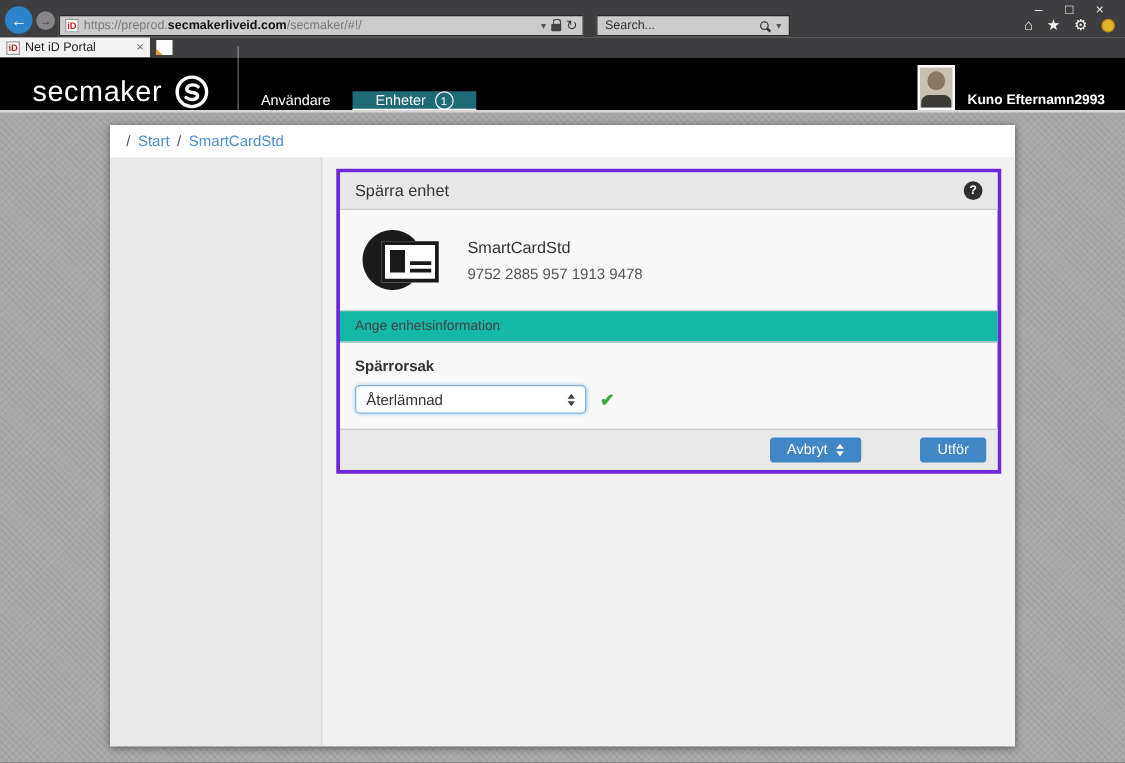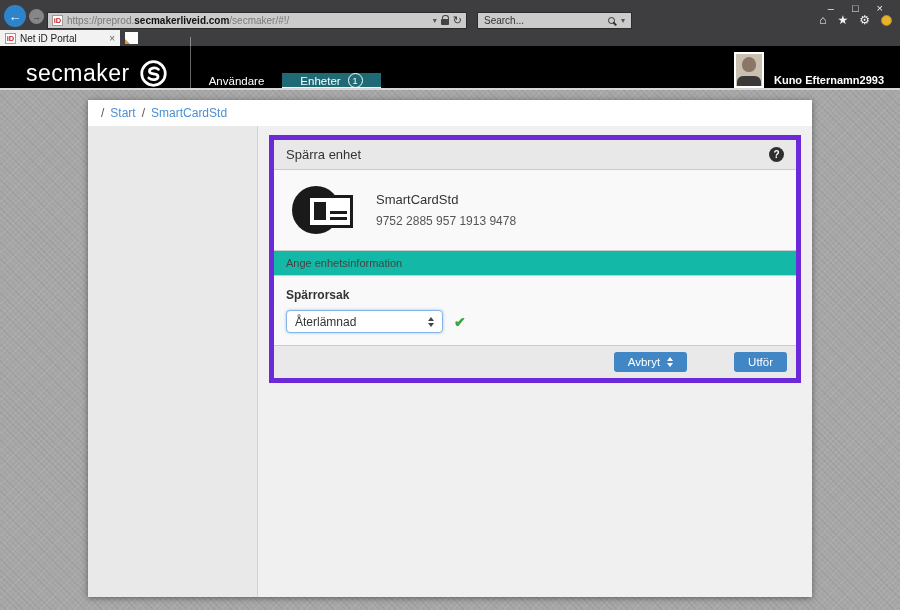--- a/index.html
+++ b/index.html
@@ -58,38 +58,38 @@
                      repeating-linear-gradient(-45deg, rgba(255,255,255,.08) 0 1px, transparent 1px 4px); }
   .card { position:absolute; left:88px; top:10px; width:724px; height:497px; background:#fff; box-shadow:0 1px 6px rgba(0,0,0,.45); display:flex; flex-direction:column; }
   .breadcrumb { height:26px; flex:none; display:flex; align-items:center; gap:6px; padding:0 13px; font-size:12px; background:#fff; }
   .bc-sep { color:#555; }
   .bc-link { color:#4a90d2; text-decoration:none; cursor:pointer; }
   .cols { flex:1; display:flex; min-height:0; }
   .sidebar { width:170px; flex:none; background:#e9e9e9; border-right:1px solid #d2d2d2; }
   .main { flex:1; background:#f0f0f0; padding:9px 11px; }
 
   
-  .panel { border:5px solid #6d28d9; background:#f9f9f9; }
+  .panel { border:3px solid #6d28d9; background:#f9f9f9; }
   .panel-header { background:#e8e8e8; border-bottom:1px solid #ccc; padding:7px 12px; font-size:13px; color:#333; display:flex; align-items:center; }
   .help { margin-left:auto; width:15px; height:15px; border-radius:50%; background:#2f2f2f; color:#fff; font-size:10px; font-weight:bold; display:flex; align-items:center; justify-content:center; cursor:pointer; }
   .device-row { display:flex; align-items:center; gap:22px; padding:14px 18px; min-height:78px; }
   .device-icon { position:relative; width:62px; height:52px; flex:none; }
   .di-circle { position:absolute; left:0; top:2px; width:48px; height:48px; background:#1a1a1a; border-radius:50%; }
   .di-card { position:absolute; left:15px; top:11px; width:46px; height:33px; background:#fff; border:3px solid #1a1a1a; }
   .di-photo { position:absolute; left:4px; top:4px; width:12px; height:18px; background:#1a1a1a; }
   .di-line { position:absolute; left:20px; width:17px; height:3px; background:#1a1a1a; }
   .di-line.l1 { top:13px; }
   .di-line.l2 { top:19px; }
   .device-name { font-size:13px; color:#333; margin-bottom:7px; }
   .device-serial { font-size:12px; color:#555; }
   .section-bar { background:#14b8a6; border-top:1px solid #ccc; border-bottom:1px solid #ccc; padding:6px 12px; font-size:11px; color:#444; }
   .form { padding:12px; }
   .field-label { font-size:12px; font-weight:bold; color:#333; margin-bottom:8px; }
   .field-row { display:flex; align-items:center; gap:11px; }
-  .select { width:157px; height:23px; background:#fff; border:1px solid #83b5e6; border-radius:4px; box-shadow:0 0 3px rgba(90,160,225,.6); display:flex; align-items:center; padding:0 8px; font-size:12px; color:#333; cursor:pointer; }
+  .select { width:185px; height:23px; background:#fff; border:1px solid #83b5e6; border-radius:4px; box-shadow:0 0 3px rgba(90,160,225,.6); display:flex; align-items:center; padding:0 8px; font-size:12px; color:#333; cursor:pointer; }
   .spin { display:inline-flex; flex-direction:column; align-items:center; gap:2px; margin-left:auto; }
   .spin i { display:block; width:0; height:0; border-left:3.5px solid transparent; border-right:3.5px solid transparent; }
   .spin .up { border-bottom:4px solid #444; }
   .spin .dn { border-top:4px solid #444; }
   .check { color:#3aa63f; font-size:14px; font-weight:bold; }
   .panel-footer { background:#e9e9e9; border-top:1px solid #ccc; padding:6px 9px; display:flex; justify-content:flex-end; gap:6px; }
   .btn { background:#4186c5; color:#fff; border:none; border-radius:3px; font-size:11.5px; padding:4px 14px; display:flex; align-items:center; gap:7px; font-family:inherit; cursor:pointer;margin-left:41px; }
   .btn .spin { margin-left:0; }
   .btn .up { border-bottom-color:#fff; }
   .btn .dn { border-top-color:#fff; }

